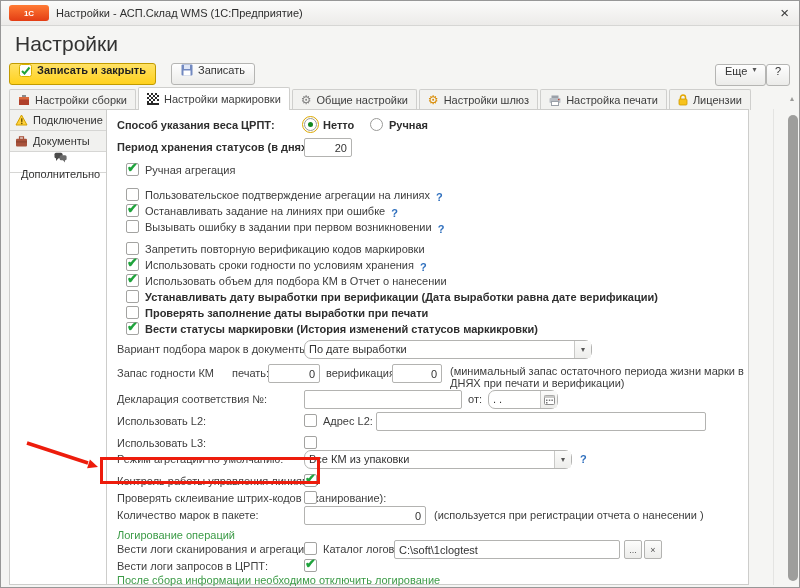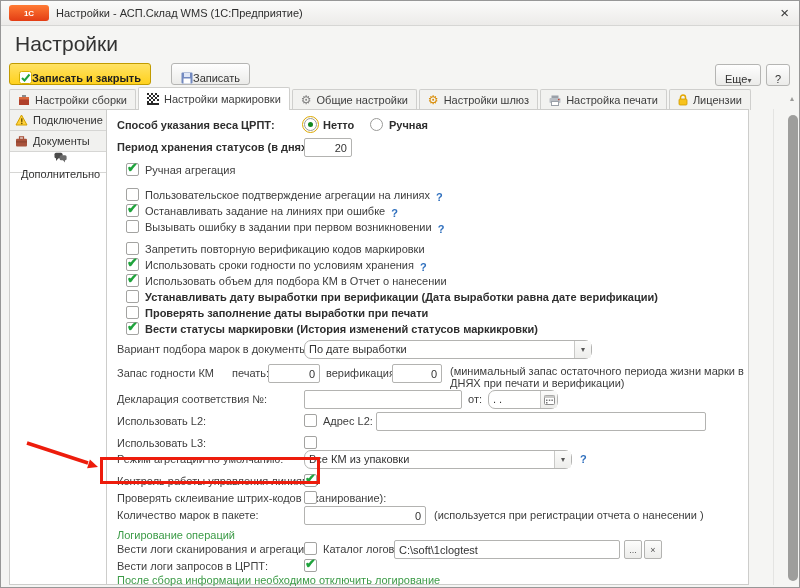--- a/index.html
+++ b/index.html
@@ -14,21 +14,21 @@
     background:linear-gradient(#fbfbfa,#ecebe9); border-bottom:1px solid #d6d6d4;
     display:flex; align-items:center; padding:0 8px; gap:7px; }
   .logo1c { width:40px; height:16px; border-radius:3px;
     background:linear-gradient(#ff7a33,#e33d14); color:#fff; font-size:8px; font-weight:bold;
     display:grid; place-items:center; }
   .tb-title { color:#2e2e2e; }
   .tb-close { position:absolute; right:10px; top:3px; font-size:15px; color:#3a3a3a; cursor:pointer; }
   
   .page-title { position:absolute; left:14px; top:31px; font-size:21px; color:#333; }
   
-  .btn { position:absolute; height:22px; display:inline-flex; align-items:flex-end; 
+  .btn { position:absolute; height:22px; display:inline-flex; align-items:flex-start; gap:5px;
     padding:0 9px; border:1px solid #b5b5b3; border-radius:3px;
     background:linear-gradient(#fefefe,#ebebe9); color:#333; cursor:pointer; }
   .btn-yellow { border-color:#c19b00;
     background:linear-gradient(#ffe265,#ffd11d); font-weight:bold; color:#1f1f1f; }
   .arrow-dn { font-size:8px; color:#555; }
   
   .tabs { position:absolute; left:8px; top:86px; height:23px; display:flex; align-items:flex-end; }
   .tab { height:21px; display:flex; align-items:center; gap:5px; padding:0 8px;
     border:1px solid #cfcfcd; border-bottom:none; border-radius:2px 2px 0 0;
     background:#f2f2f0; margin-right:2px; cursor:pointer; white-space:nowrap; }

